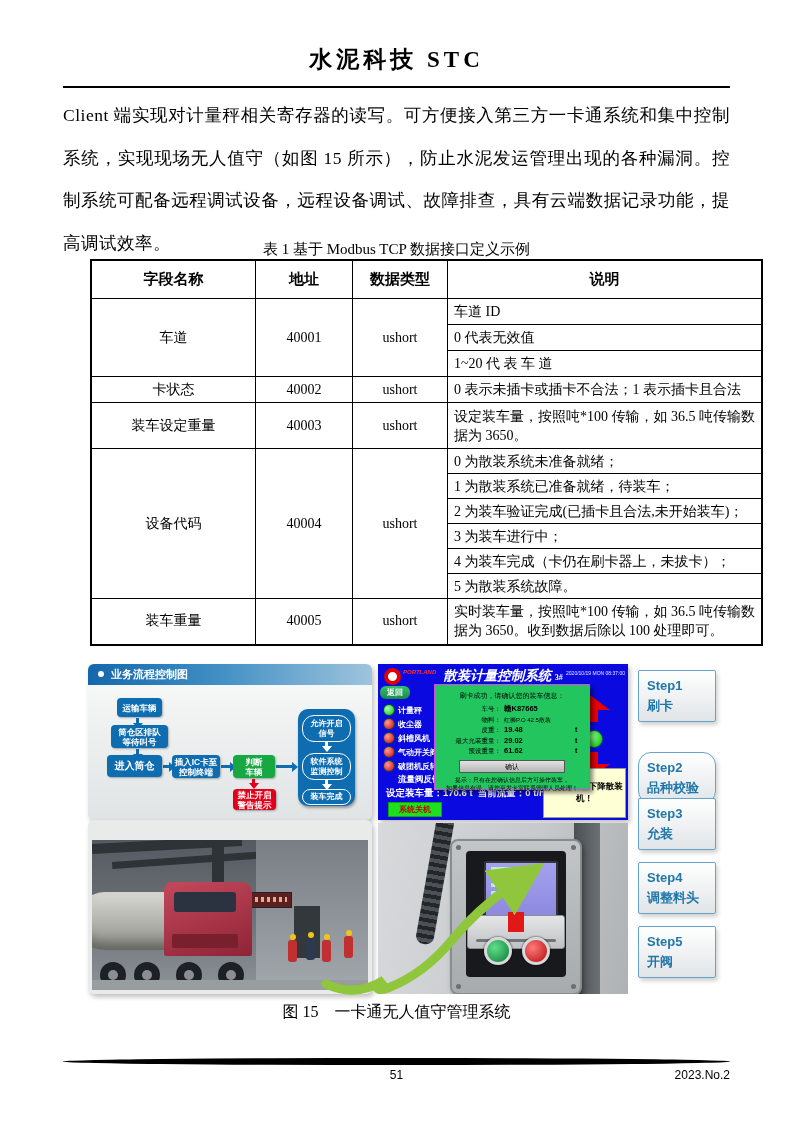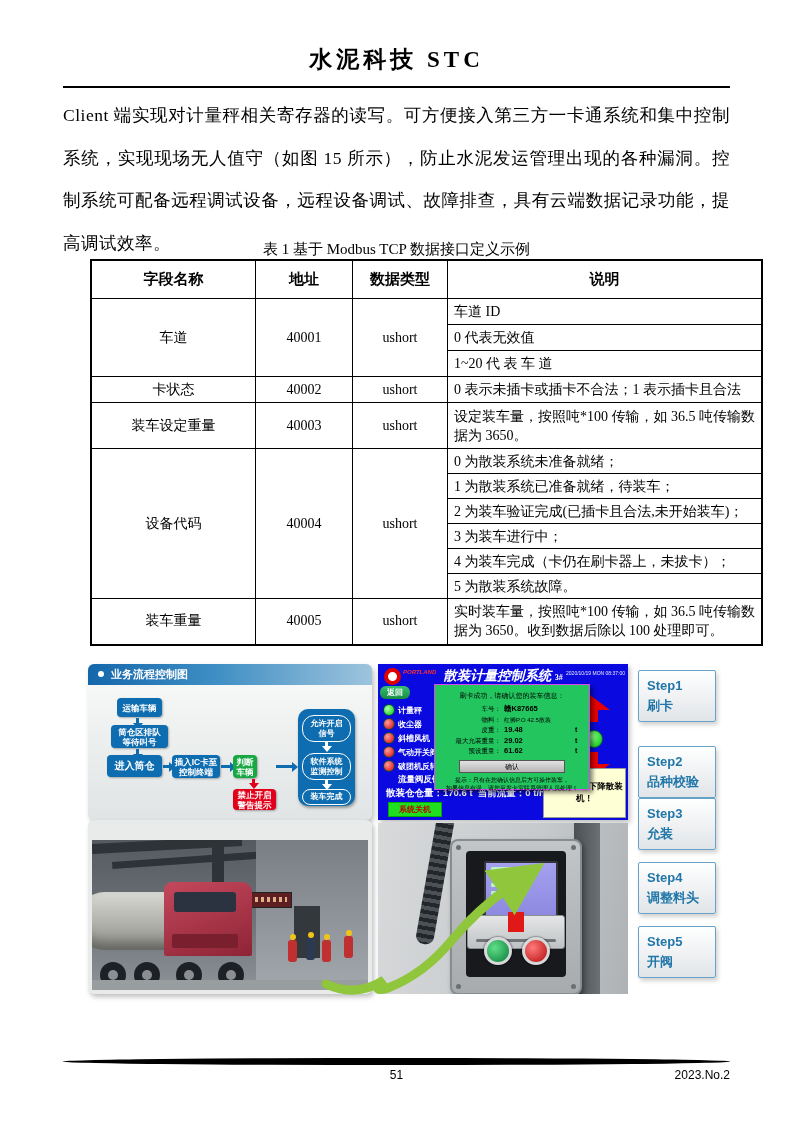--- a/index.html
+++ b/index.html
@@ -232,21 +232,21 @@
         <div class="fbox" style="left: 29px; top: 13px; width: 45px; height: 19px; white-space: pre-line;">运输车辆</div>
         <div class="varrow" style="left:48px;top:33px;height:5px;"></div>
         <div class="fbox" style="left: 23px; top: 40px; width: 57px; height: 23px; white-space: pre-line;">筒仓区排队
 等待叫号</div>
         <div class="varrow" style="left:48px;top:64px;height:5px;"></div>
         <div class="fbox" style="left: 19px; top: 70px; width: 55px; height: 22px; font-size: 10px; white-space: pre-line;">进入筒仓</div>
         <div class="harrow" style="left:75px;top:80px;width:6px;"></div>
         <div class="fbox" style="left: 84px; top: 70px; width: 48px; height: 23px; white-space: pre-line;">插入IC卡至
 控制终端</div>
         <div class="harrow" style="left:133px;top:80px;width:9px;"></div>
-        <div class="fbox green" style="left: 145px; top: 70px; width: 24px; height: 23px; white-space: pre-line;">判断
+        <div class="fbox green" style="left: 145px; top: 70px; width: 42px; height: 23px; white-space: pre-line;">判断
 车辆</div>
         <div class="harrow" style="left:188px;top:80px;width:16px;"></div>
         <div class="varrow red" style="left:164px;top:94px;height:4px;"></div>
         <div class="fbox red" style="left: 145px; top: 104px; width: 43px; height: 21px; white-space: pre-line;">禁止开启
 警告提示</div>
         <div class="fcontainer" style="left:210px;top:24px;width:57px;height:97px;">
           <div class="fcbox" style="top: 6px; height: 25px; white-space: pre-line;">允许开启
 信号</div>
           <div class="varrow white" style="left:27px;top:33px;height:4px;"></div>
           <div class="fcbox" style="top: 44px; height: 25px; white-space: pre-line;">软件系统
@@ -279,21 +279,21 @@
       <div class="ind" style="top:82px;">
         <span class="lamp off"></span>
           <span class="lbl">气动开关阀</span>
       </div>
       <div class="ind" style="top:96px;">
         <span class="lamp off"></span>
           <span class="lbl">破团机反转</span>
       </div>
 
       <div class="hmi-fb">流量阀反馈：</div>
-      <div class="hmi-silo"><span>散装仓仓量：</span><span>170.6 t</span>&nbsp;&nbsp;<span>当前流量：</span><span>0</span>&nbsp;<span>t/h</span></div>
+      <div class="hmi-silo"><span>设定装车量：</span><span>170.6 t</span>&nbsp;&nbsp;<span>当前流量：</span><span>0</span>&nbsp;<span>t/h</span></div>
       <div class="hmi-shut">系统关机</div>
 
       <div class="hmi-arrow" style="top:31px;">
         <div class="tri-up"></div>
         <div class="stem"></div>
       </div>
       <div class="hmi-green"></div>
       <div class="hmi-arrow" style="top:88px;">
         <div class="stem"></div>
         <div class="tri-down"></div>
@@ -393,36 +393,37 @@
           <path d="M0,0 L6,3 L0,6 Z" fill="#8fc63c"></path>
         </marker>
       </defs>
       <path d="M8,136 q30,14 58,-4 q-14,14 4,8 q36,-14 64,-48 q28,-34 70,-62" fill="none" stroke="#8fc63c" stroke-width="9" stroke-linecap="round" marker-end="url(#ah)"></path>
     </svg>
 
     <div class="step-box" style="top:10px;">
       <div>Step1</div>
       <div>刷卡</div>
     </div>
-    <div class="step-box" style="top:86px;">
+    <div class="step-box" style="top:92px;border-radius:13px;">
       <div>Step2</div>
       <div>品种校验</div>
     </div>
     <div class="step-box" style="top:138px;">
       <div>Step3</div>
       <div>允装</div>
     </div>
     <div class="step-box" style="top:202px;">
       <div>Step4</div>
       <div>调整料头</div>
     </div>
     <div class="step-box" style="top:266px;">
       <div>Step5</div>
       <div>开阀</div>
     </div>
   </div>
 
+  <div class="fig-caption">图 15　一卡通无人值守管理系统</div>
 
   <div class="foot-rule"></div>
   <div class="foot-num">51</div>
   <div class="foot-issue">2023.No.2</div>
 
 </div>
 
 </body></html>

